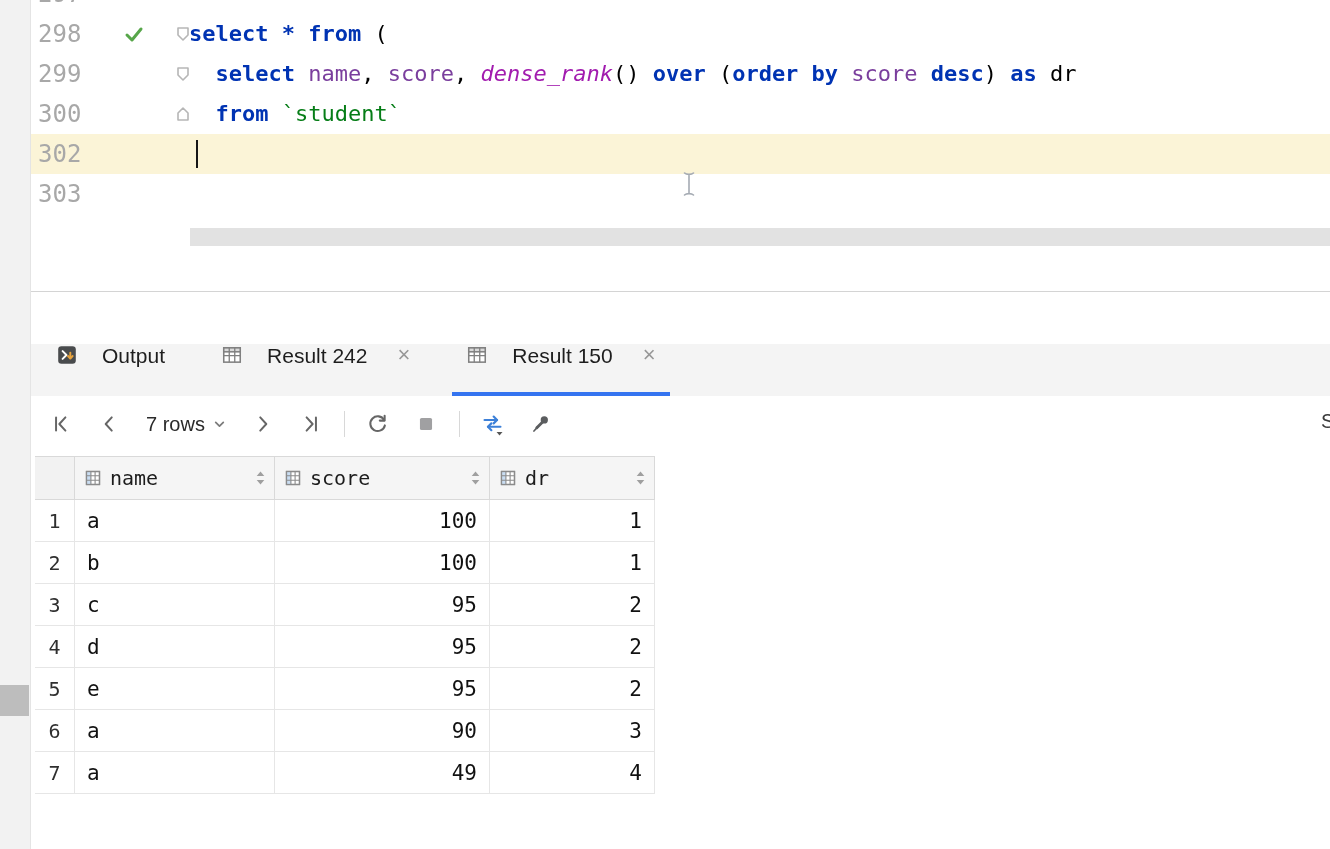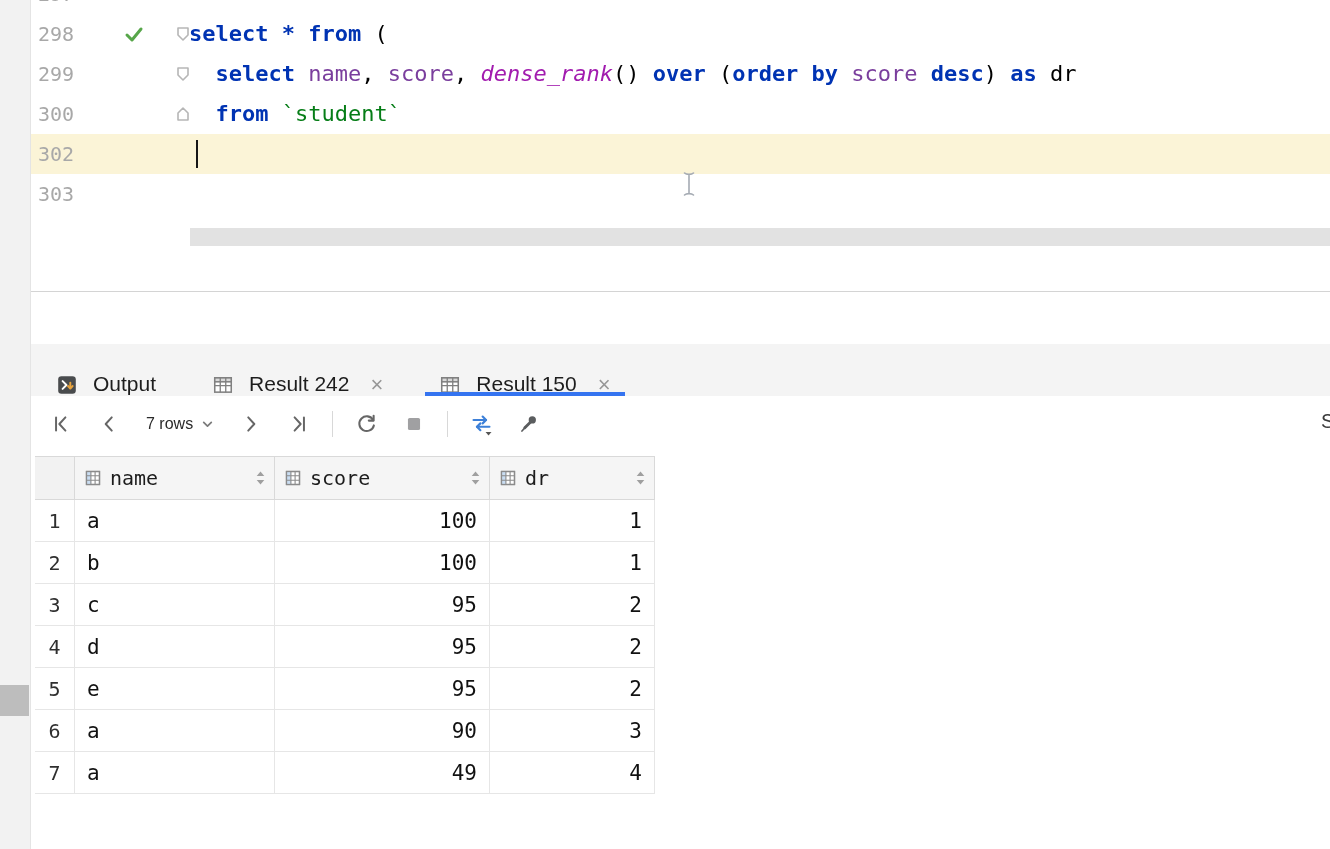--- a/index.html
+++ b/index.html
@@ -10,21 +10,21 @@
   .left-strip{position:absolute;left:0;top:0;width:30px;height:849px;background:#f2f2f2;
               border-right:1px solid #e4e4e4;z-index:40;}
   .left-thumb{position:absolute;left:0;top:685px;width:29px;height:31px;background:#bdbdbd;}
 
   
   .editor{position:absolute;left:30px;top:0;width:1300px;height:246px;background:#fff;overflow:hidden;}
   #editor-lines{position:absolute;left:0;top:-26px;right:0;}
   .ed-line{position:relative;height:40px;}
   .ed-line.current{background:#fbf4d7;text-align:center;}
   .ln-num{position:absolute;left:8px;top:0;line-height:40px;
-          font-family:"DejaVu Sans Mono",monospace;font-size:20px;color:#a8a8a8;}
+          font-family:"DejaVu Sans Mono",monospace;font-size:24px;color:#a8a8a8;}
   .gut-check{position:absolute;left:94px;top:10px;width:20px;height:20px;}
   .gut-fold{position:absolute;left:145px;top:12px;width:16px;height:16px;}
   .code{position:absolute;left:159px;top:0;line-height:40px;white-space:pre;
         font-family:"DejaVu Sans Mono",monospace;font-size:22px;color:#000;}
   .tok-kw{color:#0033b3;font-weight:bold;}
   .tok-col{color:#7a3e9d;}
   .tok-func{font-style:italic;color:#a21caf;}
   .tok-str{color:#067d17;}
   .tok-num{color:#1750eb;}
   .tok-plain{color:#000;}
@@ -32,30 +32,30 @@
   .hscroll{position:absolute;left:160px;top:228px;right:0;height:18px;background:#e2e2e2;}
   .ibeam{position:absolute;left:650px;top:170px;width:18px;height:28px;}
 
   .divider{position:absolute;left:0;top:291px;width:1330px;height:1px;background:#d4d4d4;}
 
   
   .results{position:absolute;left:0;top:292px;width:1330px;height:557px;background:#fff;}
 
   .tabbar{position:absolute;left:0;top:52px;width:1330px;height:52px;background:#f4f4f4;
           display:flex;align-items:stretch;padding-left:42px;box-sizing:border-box;}
-  .tab{display:flex;align-items:flex-end;gap:15px;padding:0 14px;margin-right:28px;
+  .tab{display:flex;align-items:flex-start;gap:24px;padding:0 14px;margin-right:28px;
        font-size:21px;color:#1d1d1d;position:relative;}
   .tab .close{font-size:22px;color:#979797;margin-left:6px;line-height:1;}
   .tab.active::after{content:"";position:absolute;left:0;right:0;bottom:0;height:4px;background:#3574f0;}
 
   .toolbar{position:absolute;left:0;top:104px;width:1330px;height:56px;background:#fff;
            display:flex;align-items:center;gap:18px;padding-left:46px;box-sizing:border-box;}
   .tb-btn{width:30px;height:30px;display:flex;align-items:center;justify-content:center;flex:none;}
   .tb-sep{width:1px;height:26px;background:#d8d8d8;flex:none;}
-  .rows-select{display:flex;align-items:center;gap:8px;font-size:16px;color:#2a2a2a;padding:0 4px;flex:none;}
+  .rows-select{display:flex;align-items:center;gap:8px;font-size:20px;color:#2a2a2a;padding:0 4px;flex:none;}
   .clip-right{position:absolute;left:1321px;top:118px;font-size:20px;color:#3a3a3a;}
 
   
   .grid{position:absolute;left:35px;top:164px;}
   .g-header{display:flex;height:44px;}
   .gh-corner{width:40px;box-sizing:border-box;background:#f2f2f2;
              border-top:1px solid #d9d9d9;border-bottom:1px solid #d9d9d9;border-right:1px solid #d9d9d9;}
   .gh-cell{display:flex;align-items:center;gap:9px;box-sizing:border-box;background:#f5f5f5;
            border-top:1px solid #d9d9d9;border-bottom:1px solid #d9d9d9;border-right:1px solid #d9d9d9;
            padding-left:10px;font-family:"DejaVu Sans Mono",monospace;font-size:20px;color:#1c1c1c;}

